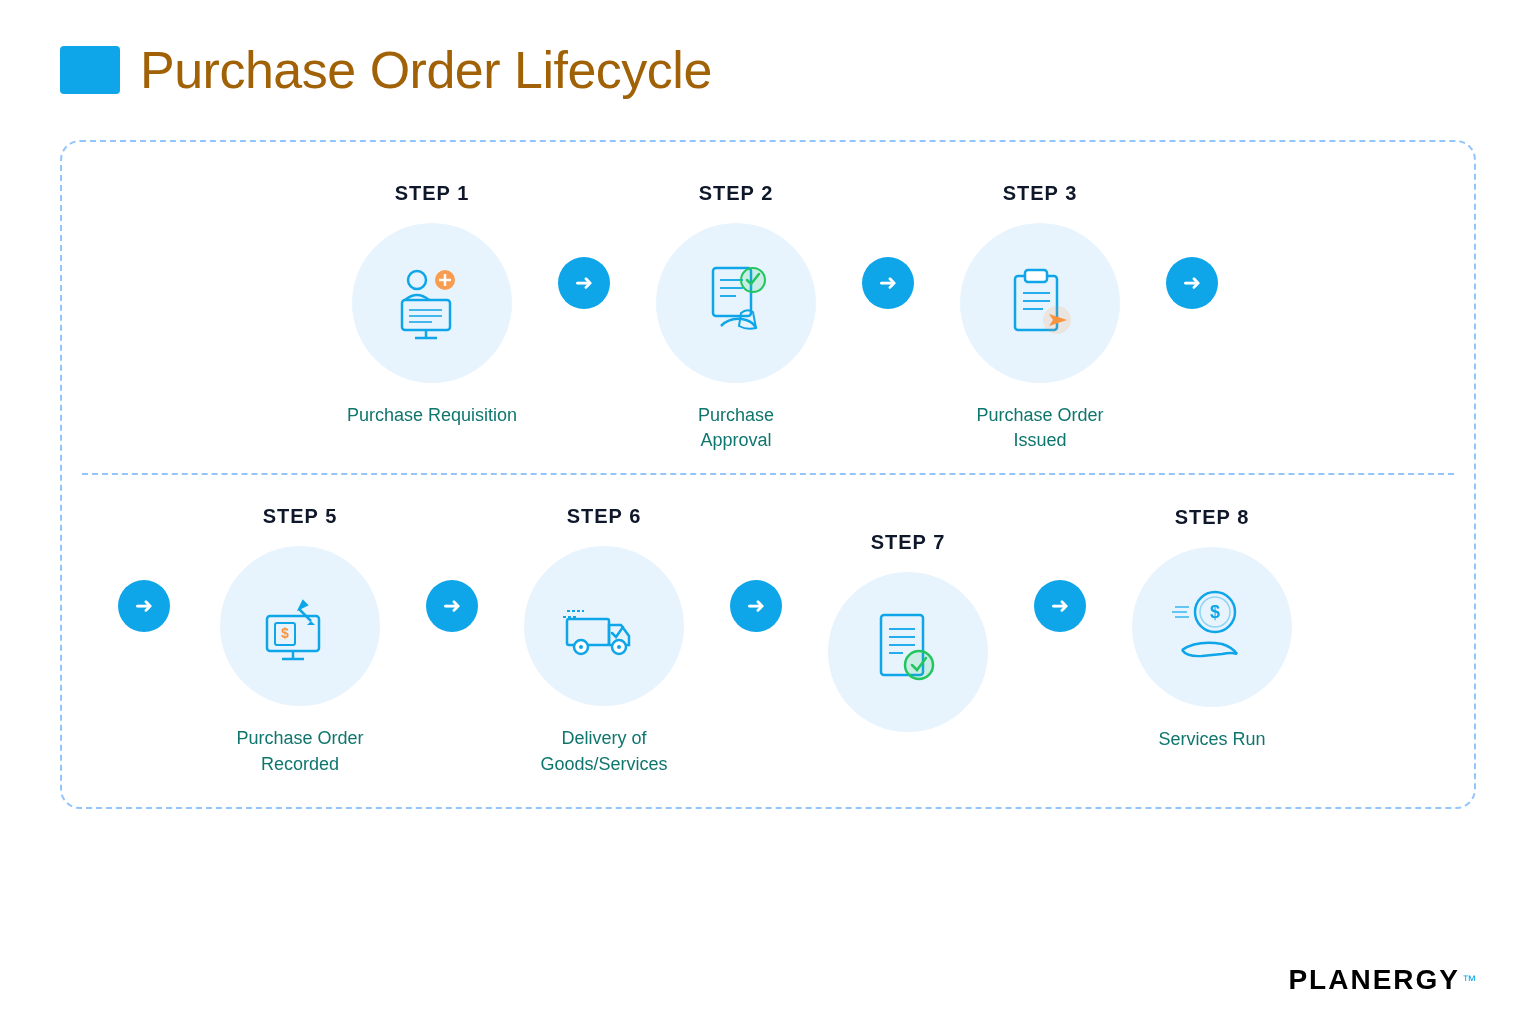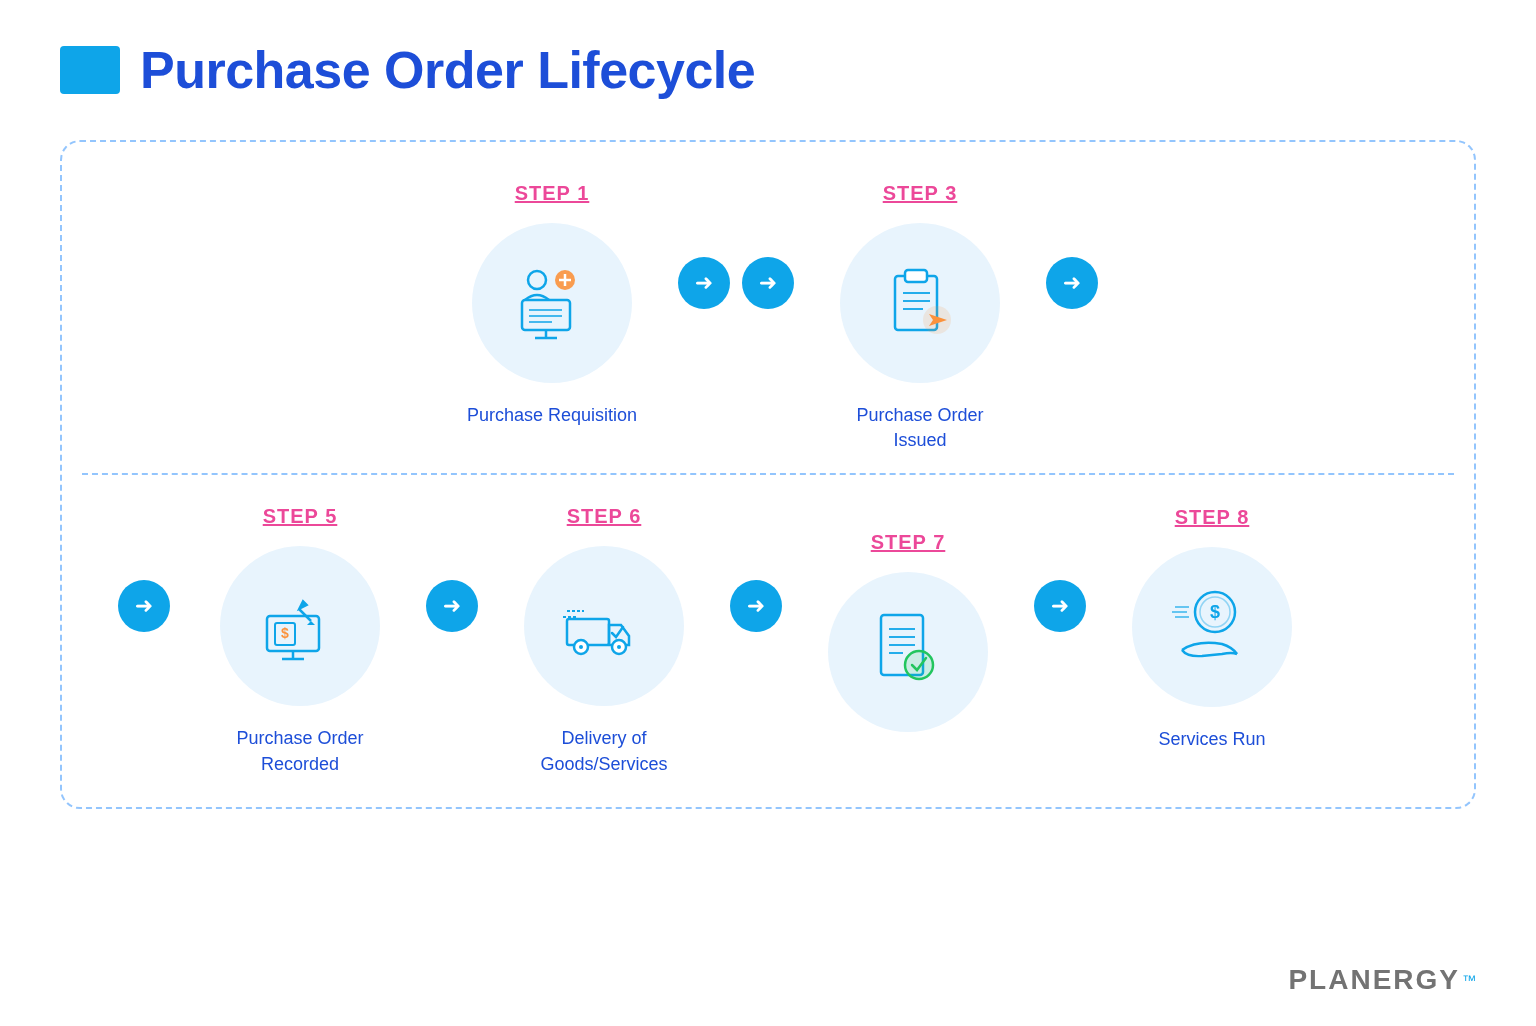--- a/index.html
+++ b/index.html
@@ -23,22 +23,22 @@
     .header-bar {
       width: 60px;
       height: 48px;
       background: #0ea5e9;
       border-radius: 4px;
       flex-shrink: 0;
     }
 
     .header-title {
       font-size: 52px;
-      font-weight: 700;
-      color: #1d4ed8;
+      font-weight: 400;
+      color: #a16207;
       letter-spacing: -0.5px;
     }
 
     .steps-row {
       display: flex;
       align-items: center;
       justify-content: center;
       gap: 0;
       padding: 30px 0 20px 0;
     }
@@ -47,42 +47,41 @@
       display: flex;
       flex-direction: column;
       align-items: center;
       width: 240px;
       flex-shrink: 0;
     }
 
     .step-label {
       font-size: 20px;
       font-weight: 700;
-      color: #ec4899;
+      color: #0f172a;
       letter-spacing: 1px;
       margin-bottom: 18px;
       text-transform: uppercase;
-      text-decoration: underline;
     }
 
     .step-circle {
       width: 160px;
       height: 160px;
       border-radius: 50%;
       background: #e8f4fd;
       display: flex;
       align-items: center;
       justify-content: center;
       margin-bottom: 20px;
       position: relative;
     }
 
     .step-name {
       font-size: 18px;
-      color: #1d4ed8;
+      color: #0f766e;
       text-align: center;
       font-weight: 400;
       line-height: 1.4;
       min-height: 50px;
       display: flex;
       align-items: flex-start;
       justify-content: center;
     }
 
     .arrow-icon {
@@ -103,21 +102,21 @@
       bottom: 30px;
       right: 60px;
       display: flex;
       align-items: center;
       gap: 0;
     }
 
     .planergy-text {
       font-size: 28px;
       font-weight: 700;
-      color: #737373;
+      color: #000000;
       letter-spacing: 2px;
     }
 
     .planergy-tm {
       font-size: 14px;
       color: #0ea5e9;
       vertical-align: super;
       margin-left: 2px;
     }
 
@@ -190,20 +189,40 @@
       </div>
       <span class="step-name">Purchase Requisition</span>
     </div>
 
     <div class="arrow-wrapper">
       <div class="arrow-btn">
         <span class="arrow-icon">➜</span>
       </div>
     </div>
 
+    <div class="step-item">
+      <span class="step-label">STEP 2</span>
+      <div class="step-circle">
+        <svg class="icon-svg" viewBox="0 0 90 90" fill="none" xmlns="http://www.w3.org/2000/svg">
+
+          <rect x="22" y="10" width="38" height="48" rx="3" stroke="#0ea5e9" stroke-width="2.5" fill="none"></rect>
+          <line x1="29" y1="22" x2="52" y2="22" stroke="#0ea5e9" stroke-width="1.8"></line>
+          <line x1="29" y1="30" x2="52" y2="30" stroke="#0ea5e9" stroke-width="1.8"></line>
+          <line x1="29" y1="38" x2="45" y2="38" stroke="#0ea5e9" stroke-width="1.8"></line>
+
+          <path d="M30 68 Q40 58 55 62 Q62 64 65 70" stroke="#0ea5e9" stroke-width="2.5" fill="none"></path>
+          <path d="M50 55 Q56 50 62 54 L65 70 Q55 72 48 68 Z" stroke="#0ea5e9" stroke-width="2" fill="none"></path>
+
+          <circle cx="62" cy="22" r="12" fill="#22c55e" opacity="0.15"></circle>
+          <circle cx="62" cy="22" r="12" stroke="#22c55e" stroke-width="2"></circle>
+          <path d="M56 22 L60 26 L68 16" stroke="#22c55e" stroke-width="2.5" fill="none" stroke-linecap="round"></path>
+        </svg>
+      </div>
+      <span class="step-name">Purchase<br>Approval</span>
+    </div>
 
     <div class="arrow-wrapper">
       <div class="arrow-btn">
         <span class="arrow-icon">➜</span>
       </div>
     </div>
 
     <div class="step-item">
       <span class="step-label">STEP 3</span>
       <div class="step-circle">

